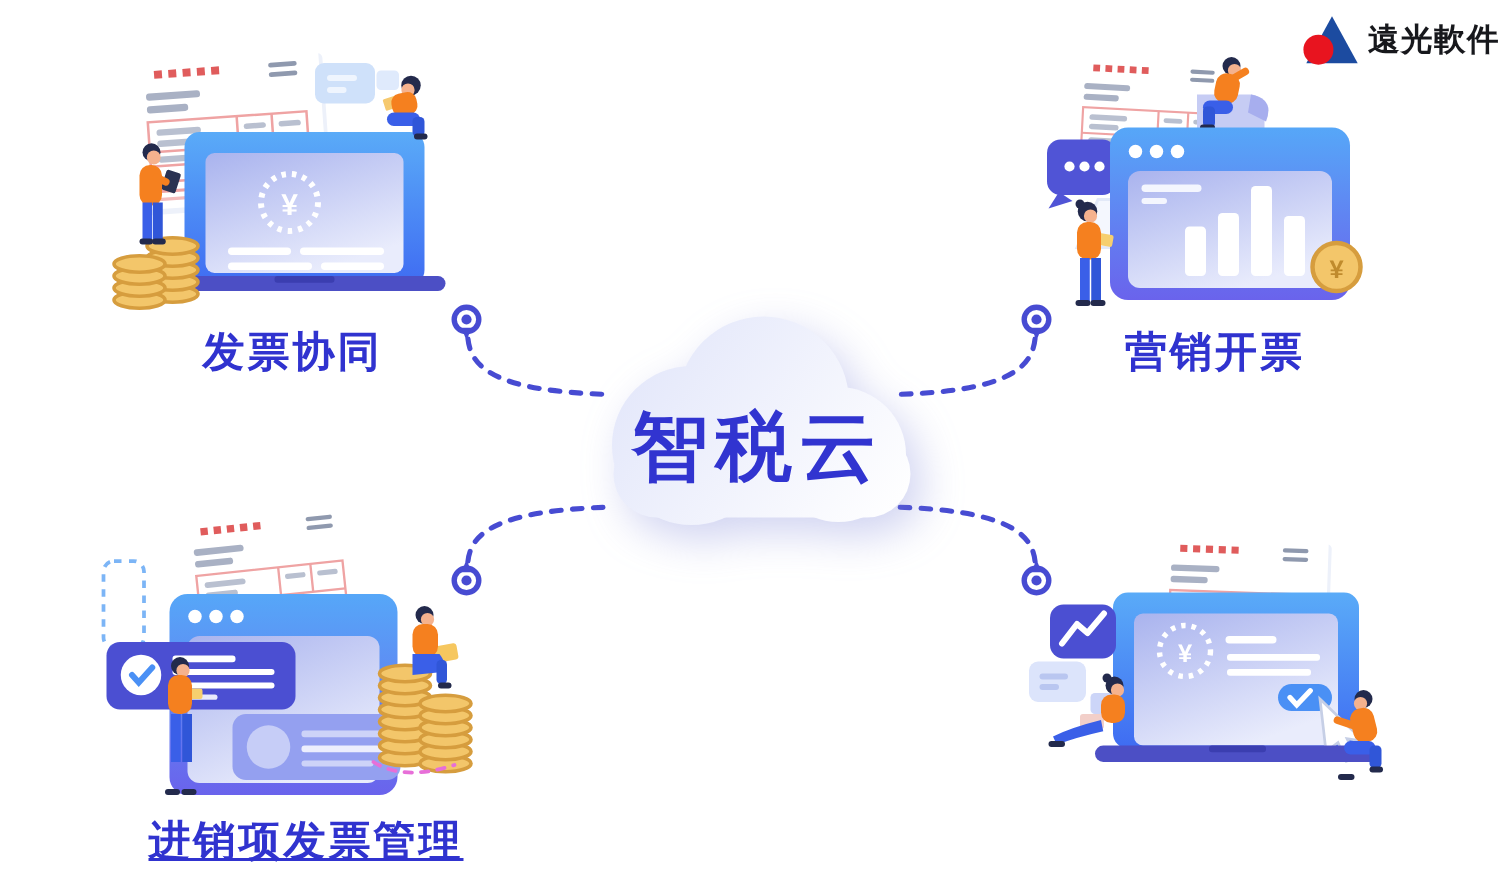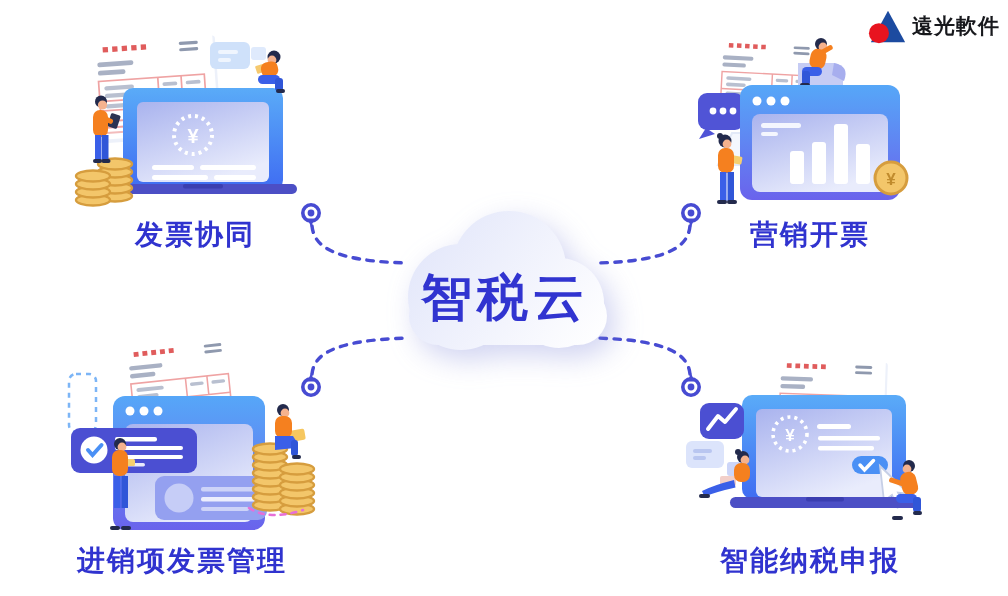--- a/index.html
+++ b/index.html
@@ -8,21 +8,21 @@
   .illus{position:absolute;z-index:1;}
   .connectors{position:absolute;left:0;top:0;z-index:2;pointer-events:none;}
   .cloud-svg{position:absolute;left:385px;top:205px;z-index:3;
              filter:drop-shadow(8px 10px 14px rgba(120,128,216,.35));}
   .cloud-label{position:absolute;left:385px;top:264px;width:240px;z-index:4;
                text-align:center;font-size:51px;font-weight:800;color:#3134d0;letter-spacing:5px;}
   .node-label{position:absolute;z-index:4;transform:translateX(-50%);white-space:nowrap;
               font-size:28px;font-weight:700;color:#3033cf;letter-spacing:2px;}
   .lbl-tl{left:195px;top:216px;}
   .lbl-tr{left:810px;top:216px;}
-  .lbl-bl{left:182px;top:542px;}
+  .lbl-bl{left:204px;top:542px;text-decoration:underline;}
   .lbl-br{left:810px;top:542px;}
   .logo{position:absolute;right:8px;top:6px;z-index:5;display:flex;align-items:center;gap:4px;font-family:Liberation Serif, serif;}
   .logo-text{font-size:21px;font-weight:800;color:#17181c;letter-spacing:1px;}
   .defs-holder{position:absolute;width:0;height:0;}
 </style>
 </head>
 <body>
 
 <div class="stage">
 
@@ -338,15 +338,14 @@
       <circle cx="124" cy="63" r="57"></circle>
       <circle cx="174" cy="98" r="45"></circle>
       <rect x="24" y="82" width="198" height="58" rx="29"></rect>
     </g>
   </svg>
   <div class="cloud-label">智税云</div>
 
   <div class="node-label lbl-tl">发票协同</div>
   <div class="node-label lbl-tr">营销开票</div>
   <div class="node-label lbl-bl">进销项发票管理</div>
-  <div class="node-label lbl-br">智能纳税申报</div>
 
 </div>
 
 </body></html>

